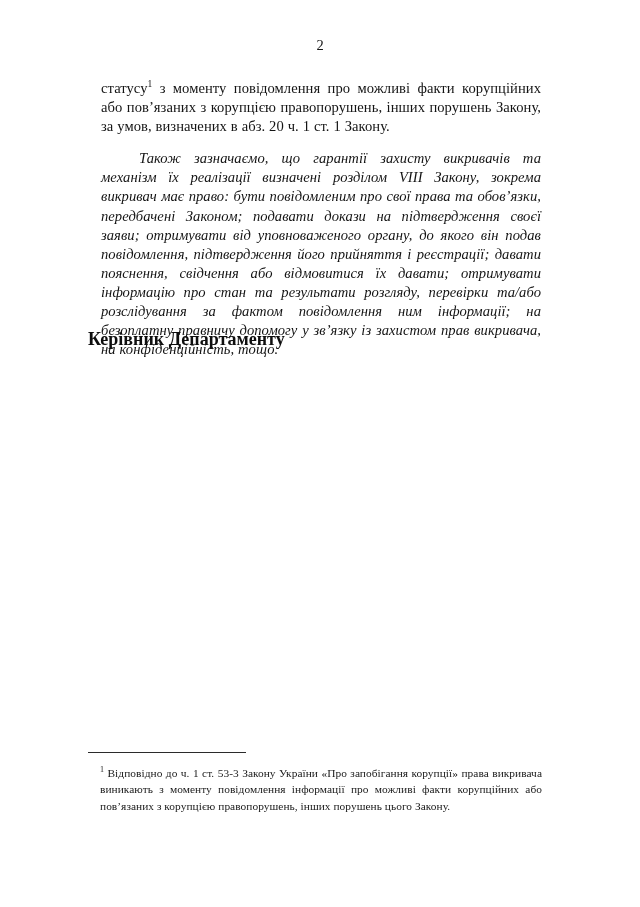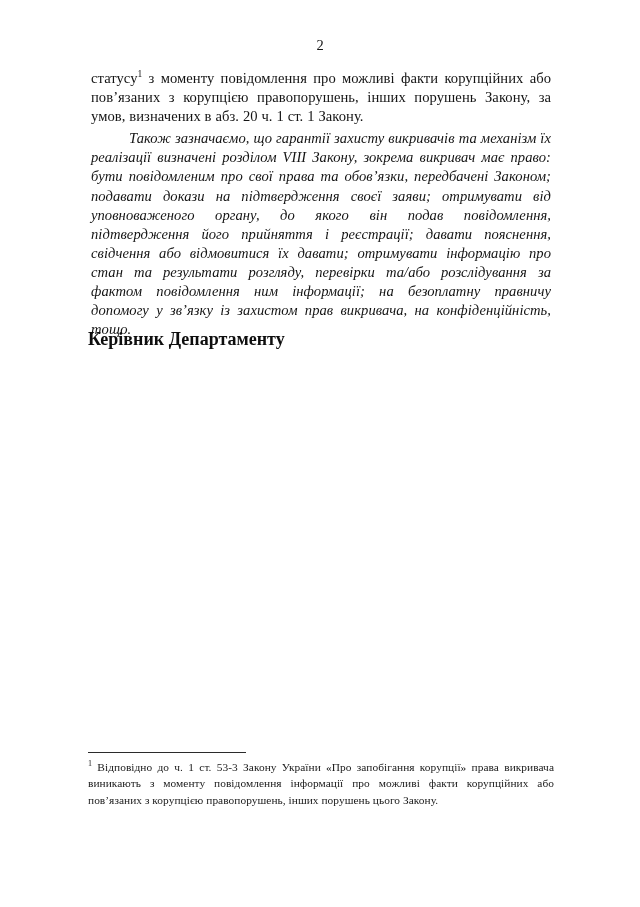--- a/index.html
+++ b/index.html
@@ -33,21 +33,21 @@
     line-height: 18px;
     color: #141414;
   }
   .body-block {
     position: absolute;
     left: 88px;
     top: 66px;
     width: 466px;
   }
   p.para {
-    margin: 3px;
+    margin: 13px;
     font-size: 14.6px;
     line-height: 19.1px;
     text-align: justify;
     text-justify: inter-word;
     color: #141414;
     letter-spacing: 0.05px;
     word-spacing: 0.2px;
   }
   p.para.indented {
     text-indent: 38px;
@@ -74,21 +74,21 @@
     top: 752px;
     width: 466px;
   }
   .footnote-rule {
     width: 158px;
     height: 0;
     border-top: 1.1px solid #2b2b2b;
     margin: 0 0 6px 0;
   }
   p.footnote {
-    margin: 0;
+    margin: 12px;
     font-size: 11.4px;
     line-height: 16.3px;
     text-align: justify;
     text-justify: inter-word;
     color: #1a1a1a;
     letter-spacing: 0.04px;
   }
   sup.fn-mark {
     font-size: 8px;
     vertical-align: super;

